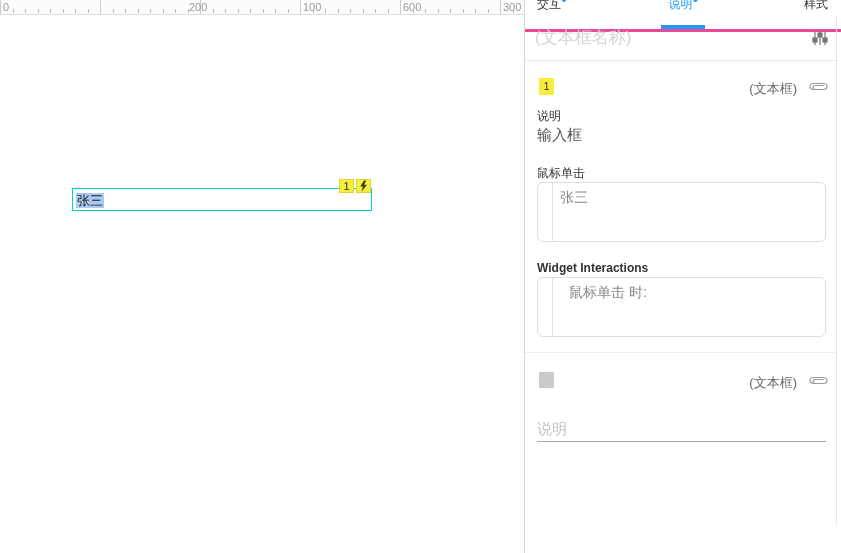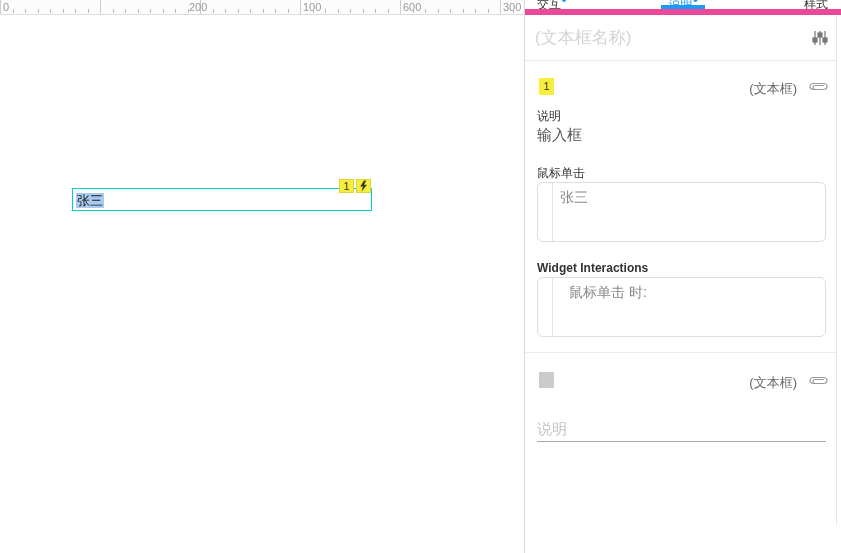--- a/index.html
+++ b/index.html
@@ -33,22 +33,22 @@
     background:#f6ed3c; border:1px solid #ded433;
     font-size:11px; color:#333; text-align:center; line-height:12px;
   }
 
   
   #panel {
     position:absolute; left:524px; top:0; width:317px; height:553px;
     background:#fff; border-left:1px solid #d8d8d8;
   }
   #tabbar {
-    position:absolute; left:0; top:0; right:0; height:15px;
-    border-bottom:6px solid #ec4899; background:#fff; overflow:hidden;
+    position:absolute; left:0; top:0; right:0; height:32px;
+    border-bottom:3px solid #ec4899; background:#fff; overflow:hidden;
   }
   .tab { position:absolute; top:-4px; font-size:12px; color:#333; cursor:default; white-space:nowrap; }
   .tab .dot { display:inline-block; width:4px; height:4px; border-radius:50%; background:#1b9af7; vertical-align:6px; margin-left:1px; }
   .tab.active { color:#1b9af7; }
   #tab-underline { position:absolute; bottom:0; left:50%; transform:translateX(-50%); width:44px; height:4px; background:#1b9af7; }
 
   #name-input {
     position:absolute; left:10px; top:25px; width:268px; height:26px;
     border:none; outline:none; font-size:17px; color:#b91c1c;
     font-family:inherit; background:transparent;

